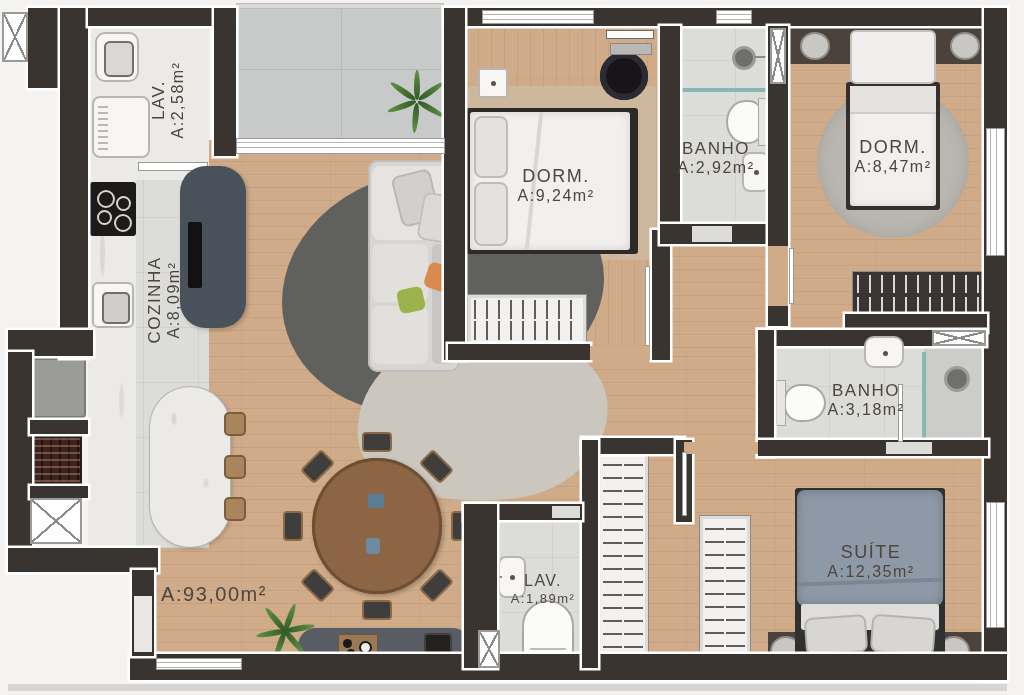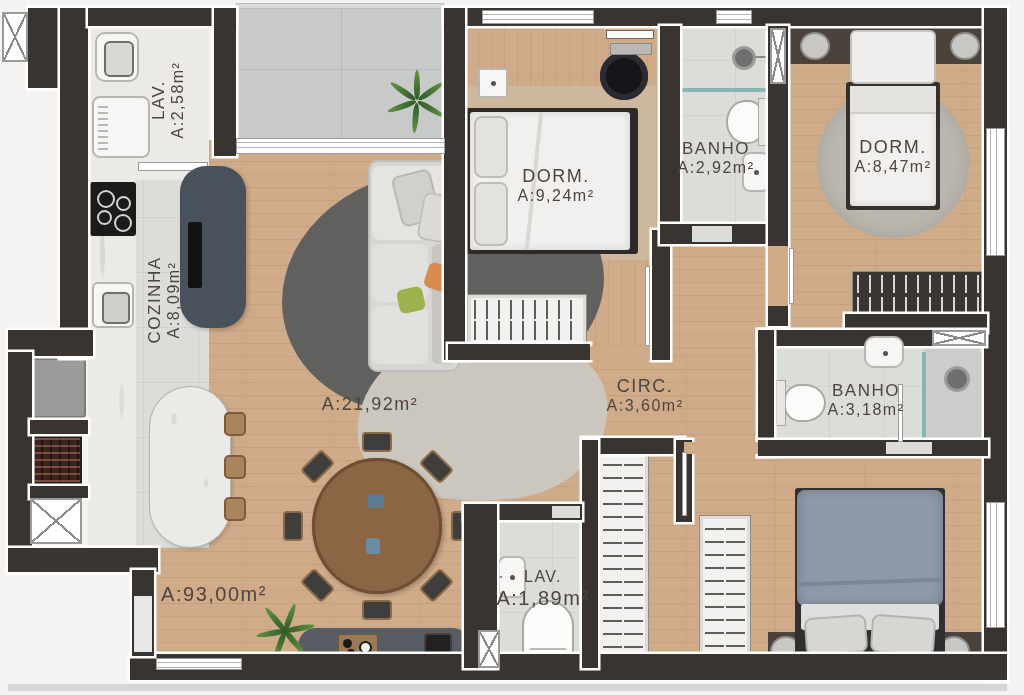--- a/index.html
+++ b/index.html
@@ -286,31 +286,30 @@
   </div>
   <div class="abs lbl" style="left:893px;top:157px;">
     <div class="nm">DORM.</div>
     <div class="ar">A:8,47m²</div>
   </div>
   <div class="abs lbl rot" style="left:164px;top:300px;">
     <div class="nm" style="font-size:17px;">COZINHA</div>
     <div class="ar">A:8,09m²</div>
   </div>
   <div class="abs lbl" style="left:370px;top:405px;">
-    <div class="ar" style="font-size:18px;">A:21,92m²</div>
-  </div>
-  <div class="abs lbl" style="left:645px;top:396px;">
-    <div class="nm">CIRC.</div>
-    <div class="ar">A:3,60m²</div>
   </div>
   <div class="abs lbl" style="left:866px;top:400px;">
     <div class="nm" style="font-size:17px;">BANHO</div>
     <div class="ar">A:3,18m²</div>
   </div>
   <div class="abs lbl" style="left:543px;top:589px;">
     <div class="nm" style="font-size:16px;">LAV.</div>
-    <div class="ar" style="font-size:20px;">A:1,89m²</div>
+    <div class="ar" style="font-size:13px;">A:1,89m²</div>
+  </div>
+  <div class="abs lbl" style="left:871px;top:562px;">
+    <div class="nm">SUÍTE</div>
+    <div class="ar">A:12,35m²</div>
   </div>
   <div class="abs lbl" style="left:214px;top:595px;">
     <div class="ar" style="font-size:20px;">A:93,00m²</div>
   </div>
 
 </div>
 
 </body></html>

